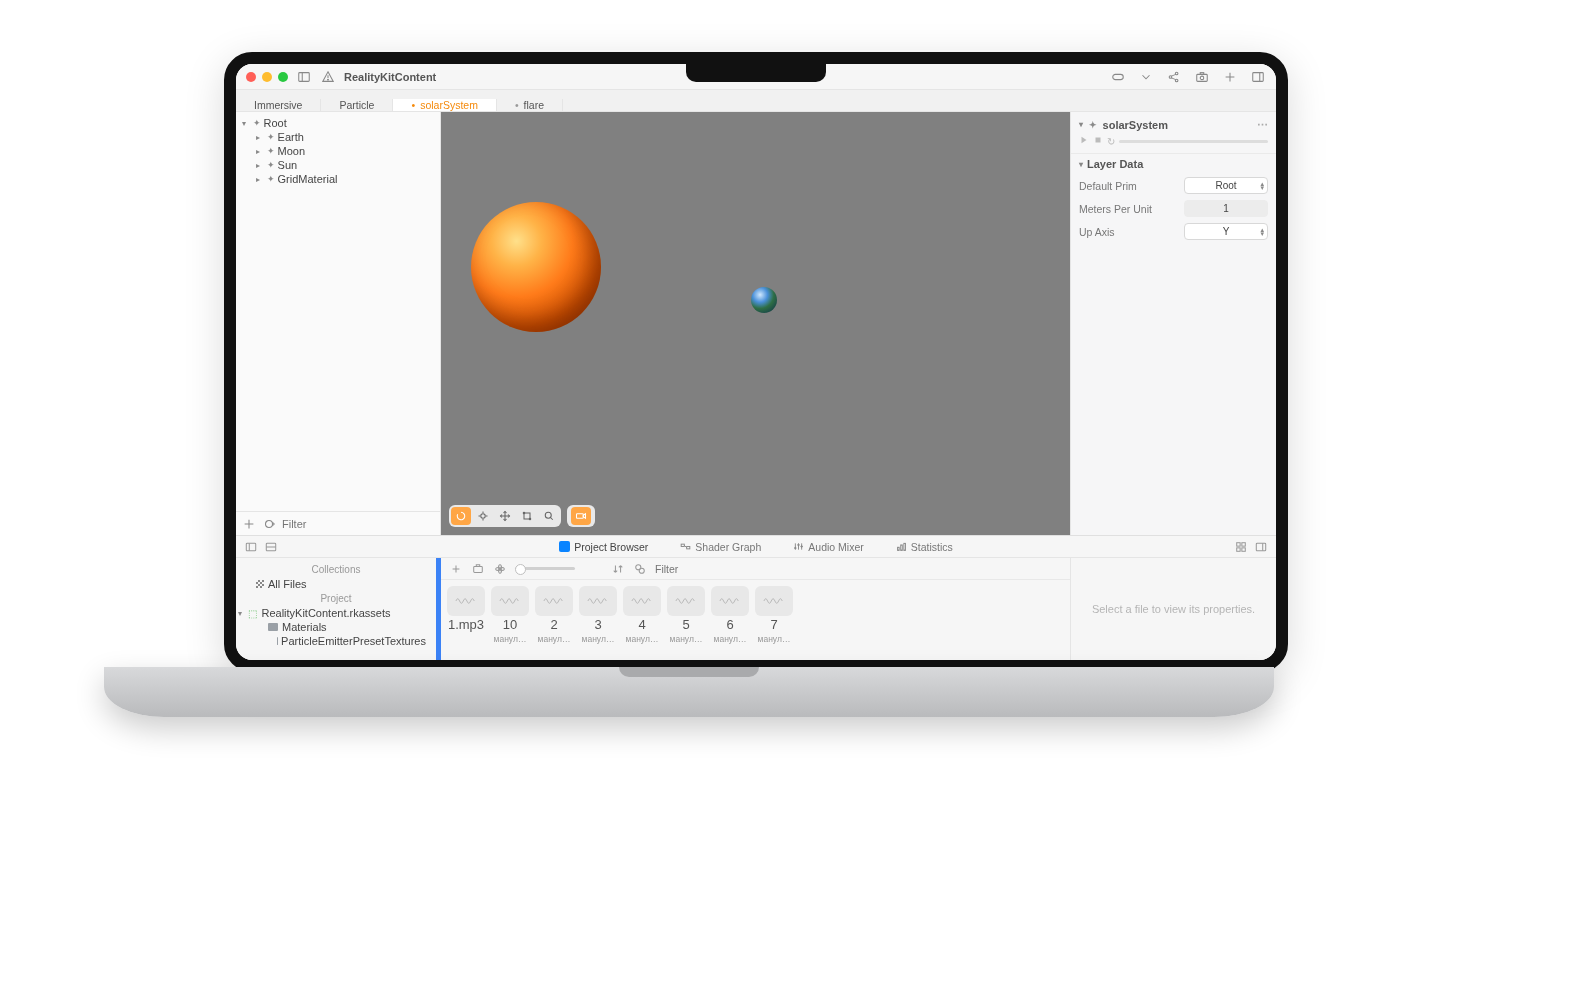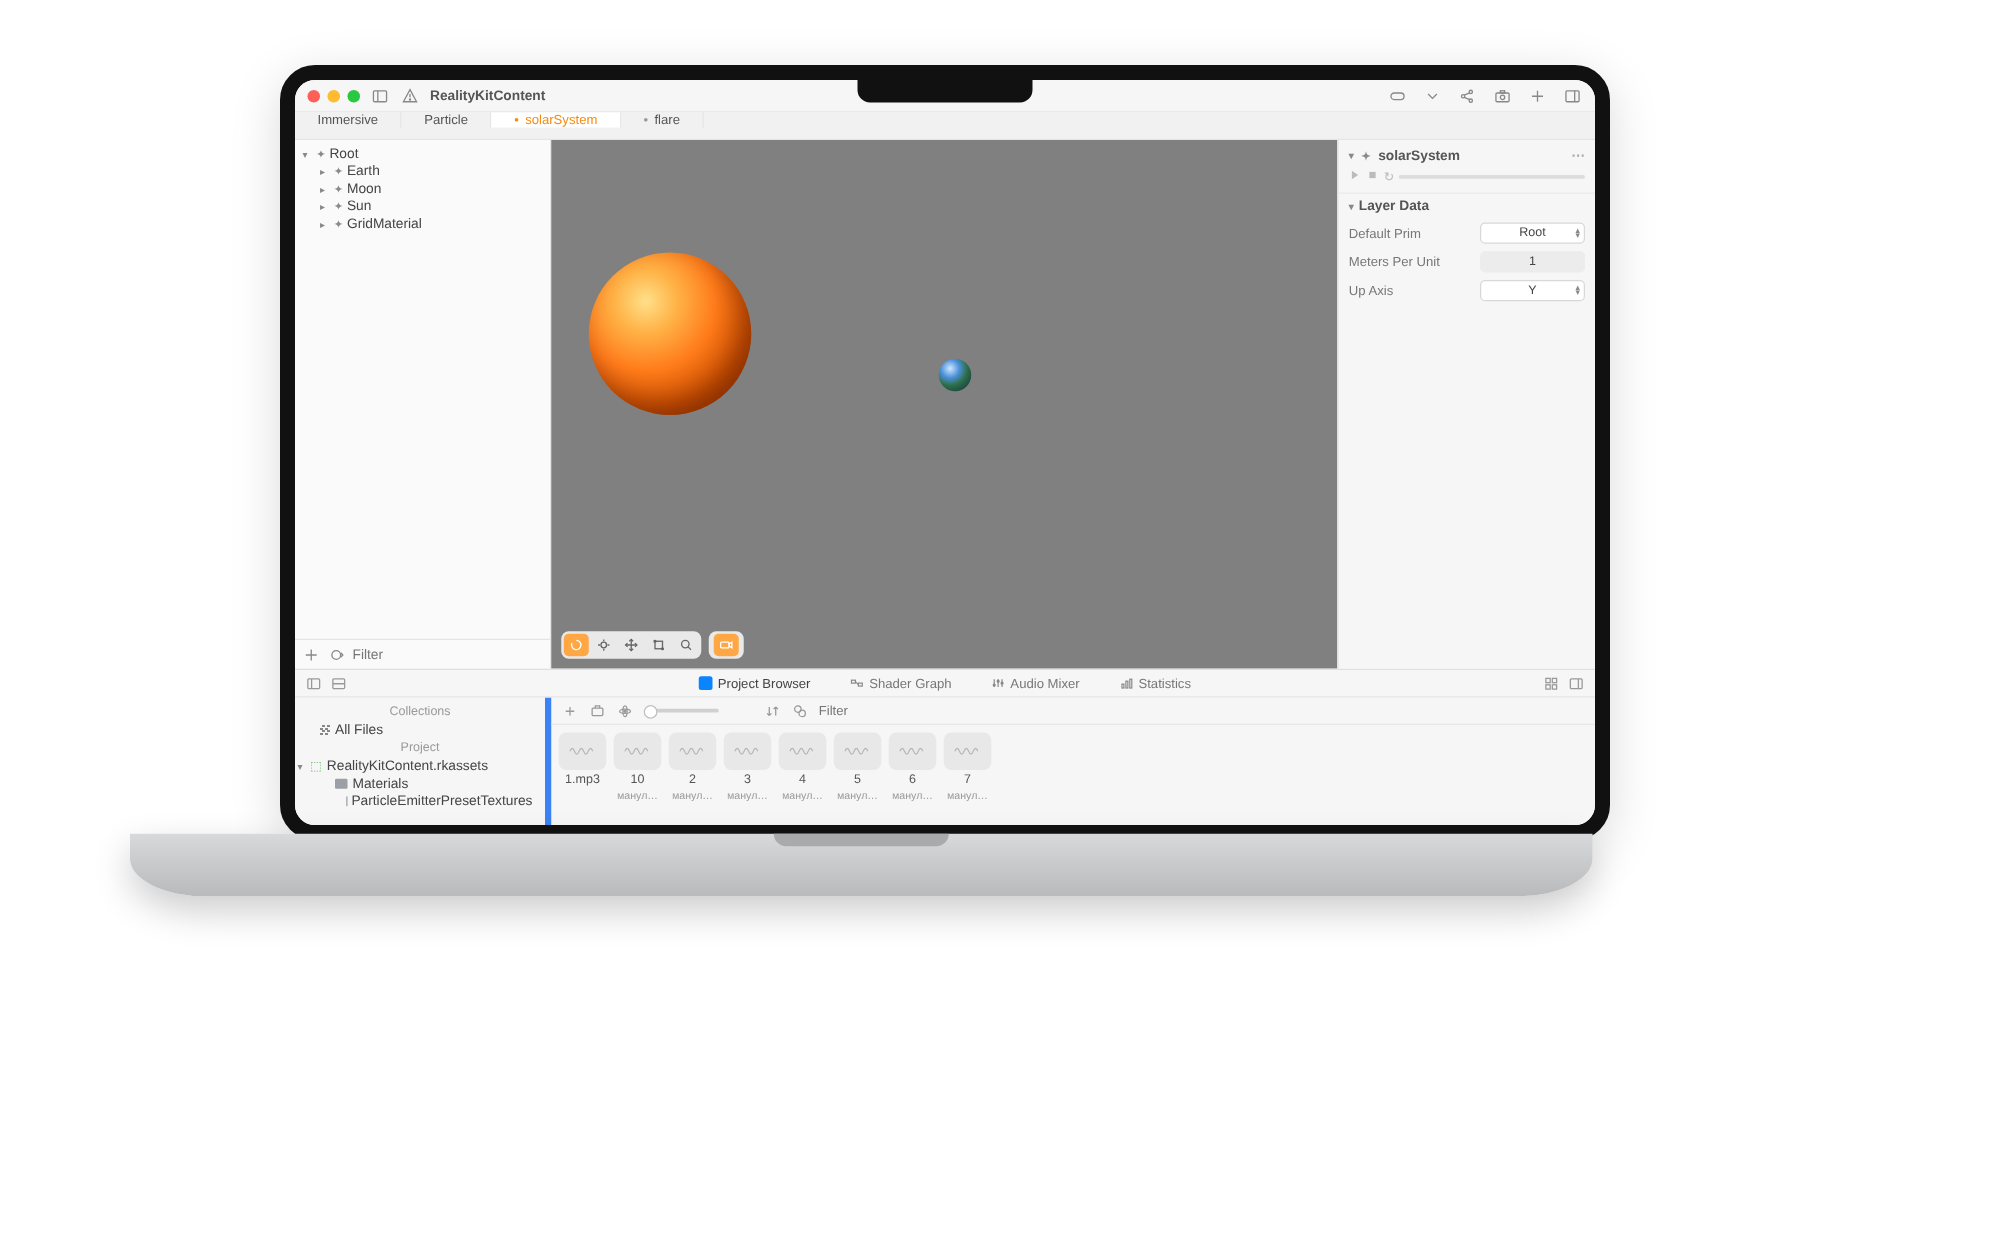--- a/index.html
+++ b/index.html
@@ -35,21 +35,21 @@
   .titlebar { height:26px; background:#f6f6f6; display:flex; align-items:center; padding:0 10px; gap:8px; border-bottom:1px solid #e5e5e5; }
   .traffic { display:flex; gap:6px; }
   .dot { width:10px; height:10px; border-radius:50%; }
   .dot.red{background:#ff5f57;} .dot.yellow{background:#febc2e;} .dot.green{background:#28c840;}
   .tb-icon { width:16px; height:16px; display:flex; align-items:center; justify-content:center; color:#888; border-radius:4px; }
   .tb-icon svg{width:14px;height:14px;stroke:#888;fill:none;stroke-width:1.2;}
   .title-text { font-weight:600; color:#555; }
   .tb-right { margin-left:auto; display:flex; gap:12px; align-items:center; }
 
   
-  .tabs { height:22px; background:#f1f1f1; display:flex; align-items:flex-start; border-bottom:1px solid #e5e5e5; }
+  .tabs { height:22px; background:#f1f1f1; display:flex; align-items:flex-end; border-bottom:1px solid #e5e5e5; }
   .tab { padding:0 18px; display:flex; align-items:center; gap:5px; border-right:1px solid #e5e5e5; color:#555; cursor:default; font-size:10.5px;}
   .tab.active { background:#fff; color:#f58a0c; font-weight:500;}
   .tab .mod { color:#999; }
   .tab.active .mod{color:#f58a0c;}
 
   
   .main { flex:1; display:flex; min-height:0; }
   .outline { width:205px; background:#fafafa; border-right:1px solid #e5e5e5; display:flex; flex-direction:column; }
   .outline-tree { flex:1; padding:4px 0; }
   .tree-row { display:flex; align-items:center; gap:3px; padding:1px 6px; font-size:11px; color:#444;}
@@ -118,21 +118,21 @@
   .pb-item .chev{font-size:8px;color:#888;width:8px;margin-left:-12px;}
   .pb-center{flex:1;display:flex;flex-direction:column;min-width:0;}
   .pb-toolbar{height:22px;border-bottom:1px solid #e8e8e8;display:flex;align-items:center;gap:8px;padding:0 8px;color:#999;}
   .pb-toolbar input[type=text]{border:none;background:transparent;font-size:10.5px;outline:none;flex:1;}
   .slider{width:60px;height:3px;background:#d0d0d0;border-radius:2px;position:relative;}
   .slider::before{content:"";position:absolute;left:0;top:-3px;width:9px;height:9px;background:#fff;border:1px solid #c0c0c0;border-radius:50%;}
   .thumbs{flex:1;display:flex;gap:6px;padding:6px;overflow:hidden;}
   .thumb{width:38px;display:flex;flex-direction:column;align-items:center;gap:2px;}
   .thumb-box{width:38px;height:30px;background:#e8e8e8;border-radius:6px;display:flex;align-items:center;justify-content:center;}
   .thumb-box svg{width:22px;height:14px;stroke:#b5b5b5;fill:none;stroke-width:1;}
-  .thumb-name{font-size:10px;color:#555;text-align:center;line-height:1.1;max-width:38px;overflow:hidden;}
+  .thumb-name{font-size:13px;color:#555;text-align:center;line-height:1.1;max-width:38px;overflow:hidden;}
   .thumb-sub{font-size:8.5px;color:#999;max-width:38px;overflow:hidden;text-overflow:ellipsis;white-space:nowrap;}
   .pb-right{width:206px;border-left:1px solid #e5e5e5;display:flex;align-items:center;justify-content:center;color:#b5b5b5;font-size:11px;text-align:center;padding:0 20px;}
 </style>
 </head>
 <body>
 
 <div class="laptop">
   <div class="screen-bezel">
     <div class="notch"></div>
 
@@ -553,19 +553,22 @@
                     <svg viewBox="0 0 24 14">
                       <path d="M1 7q2-5 4 0t4 0 4 0 4 0 4 0"></path>
                     </svg>
                   </div>
                 <div class="thumb-name">7</div>
                 <div class="thumb-sub">манул…</div>
               </div>
             </div>
           </div>
 
+          <div class="pb-right">
+            <span>Select a file to view its properties.</span>
+          </div>
         </div>
       </div>
 
     </div>
   </div>
   <div class="base"></div>
 </div>
 
 </body></html>

